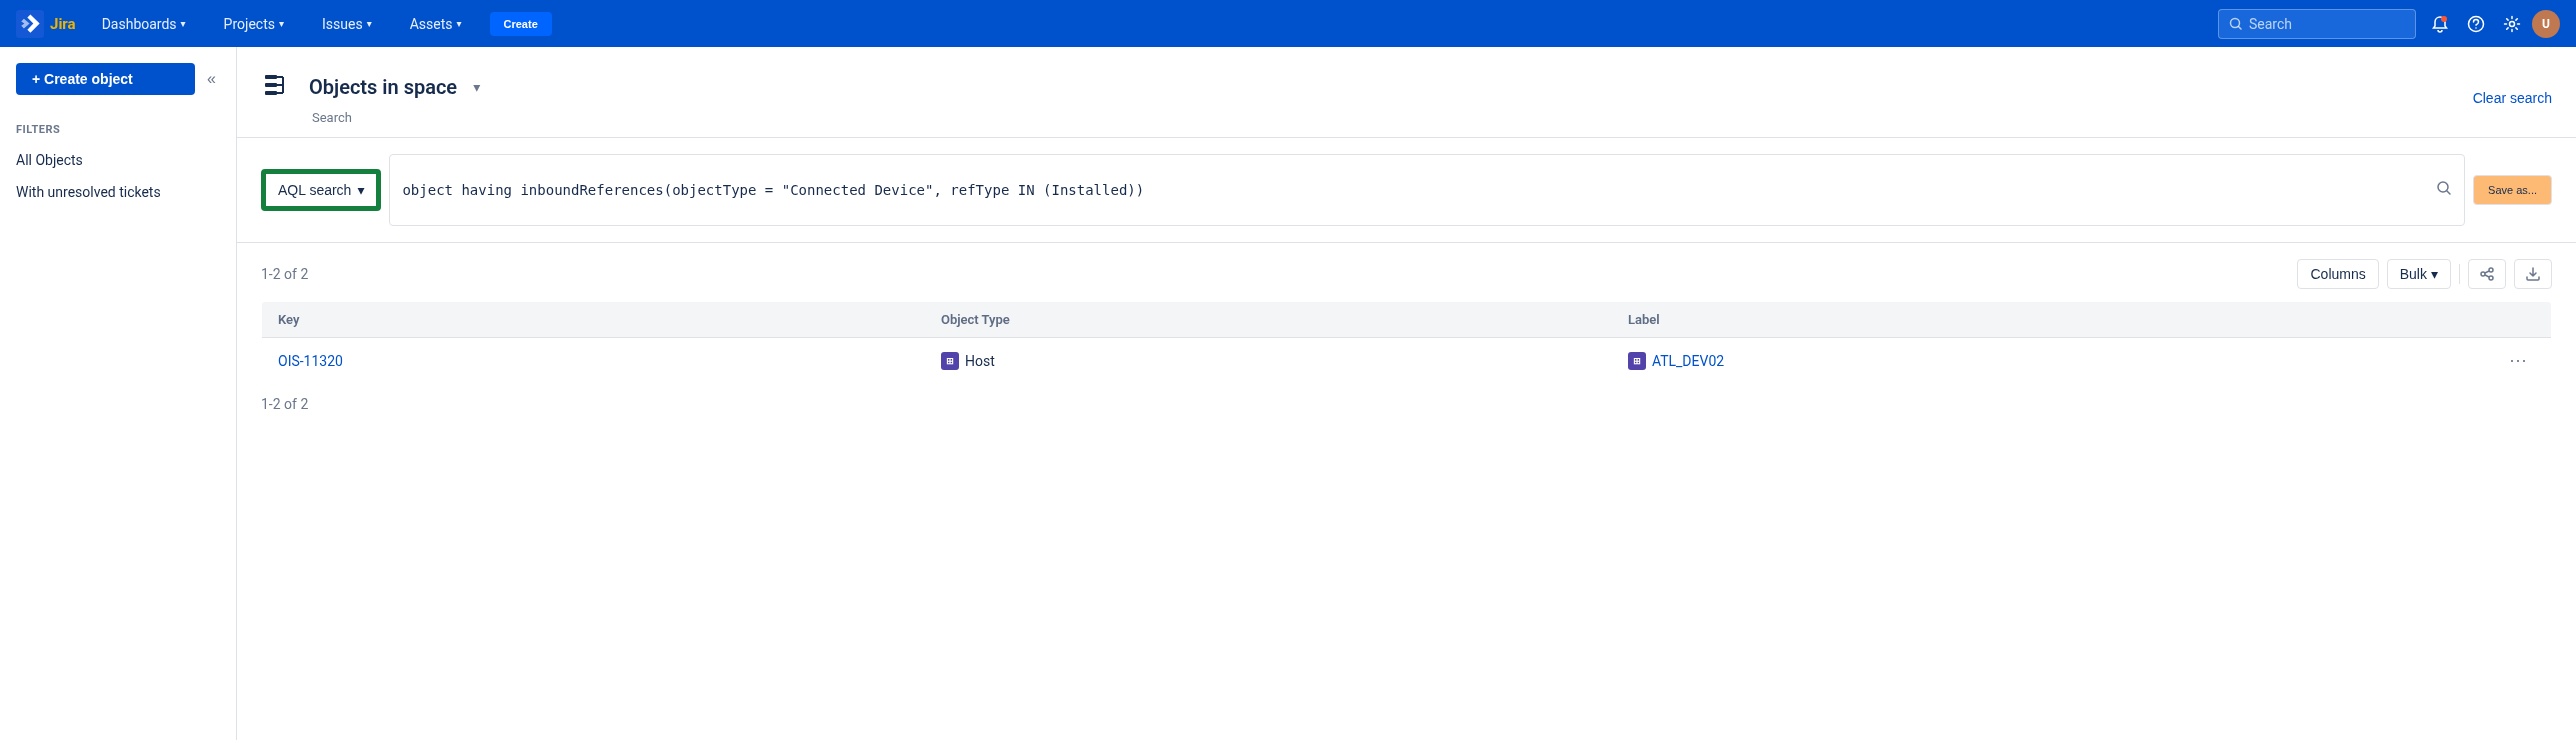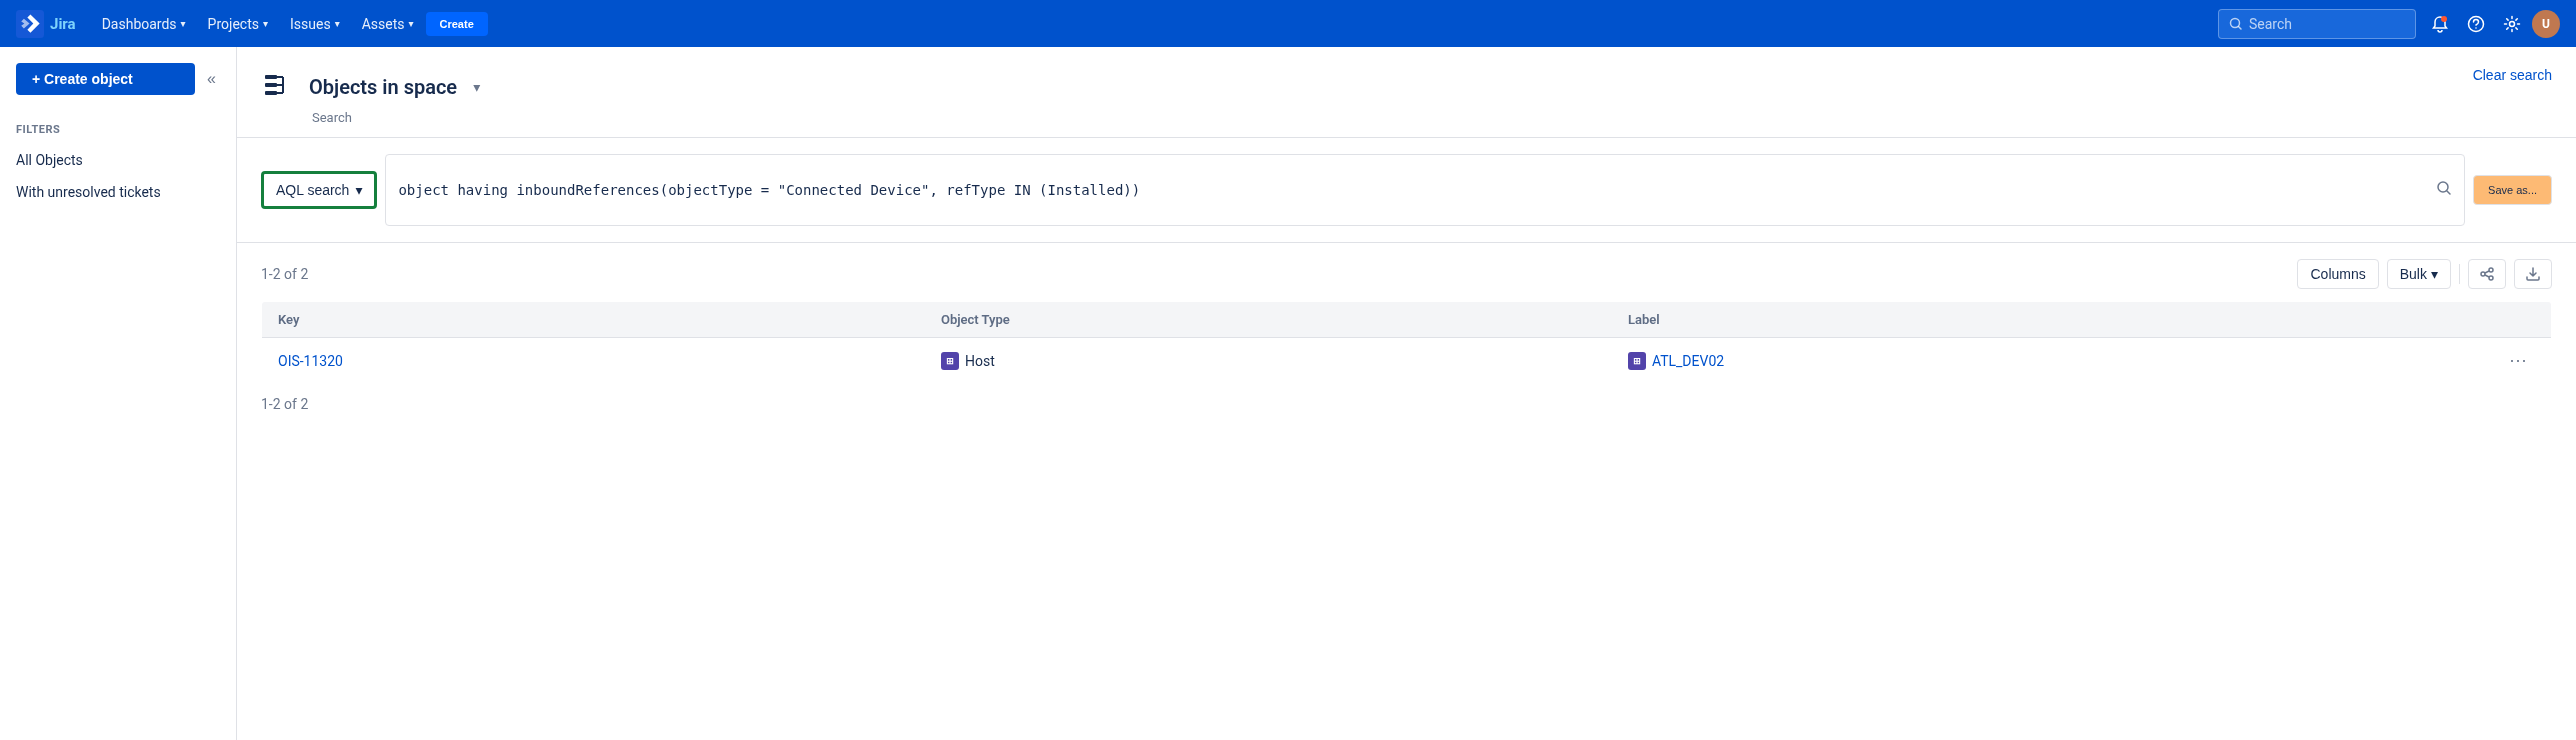--- a/index.html
+++ b/index.html
@@ -10,24 +10,24 @@
       background: #0052cc;
       height: 47px;
       display: flex;
       align-items: center;
       padding: 0 16px;
       gap: 8px;
       color: white;
     }
     .topnav-logo {
       display: flex; align-items: center; gap: 6px; margin-right: 8px;
-      font-weight: 700; font-size: 15px; color: #7dd3fc; text-decoration: none;
+      font-weight: 700; font-size: 15px; color: #eab308; text-decoration: none;
     }
     .topnav-logo svg { width: 28px; height: 28px; }
-    .topnav-nav { display: flex; align-items: center; gap: 2px; flex: 1; }
+    .topnav-nav { display: flex; align-items: center; gap: 18px; flex: 1; }
     .nav-item {
       color: rgba(255,255,255,0.9);
       padding: 6px 10px;
       border-radius: 4px;
       cursor: pointer;
       font-size: 14px;
       display: flex; align-items: center; gap: 4px;
       white-space: nowrap;
     }
     .nav-chevron { font-size: 10px; }
@@ -94,38 +94,38 @@
 
     
     .main { flex: 1; overflow: auto; background: white; }
 
     
     .page-header {
       background: white; padding: 20px 24px 0;
       border-bottom: 1px solid #dfe1e6;
     }
     .page-header-top {
-      display: flex; align-items: flex-start; justify-content: space-between;
+      display: flex; align-items: flex-end; justify-content: space-between;
       margin-bottom: 4px;
     }
     .page-title-area { display: flex; align-items: center; gap: 12px; }
     .page-icon { color: #172b4d; }
     .page-title { font-size: 20px; font-weight: 600; color: #172b4d; }
     .title-chevron { color: #6b778c; margin-left: 4px; cursor: pointer; }
     .page-subtitle { color: #6b778c; font-size: 13px; margin-left: 51px; padding-bottom: 12px; }
     .clear-search-btn {
       background: none; border: none; color: #0052cc; cursor: pointer;
       font-size: 14px; font-weight: 500;
     }
 
     
     .search-area { padding: 16px 24px; background: white; border-bottom: 1px solid #dfe1e6; }
     .search-row { display: flex; align-items: center; gap: 8px; }
     .aql-btn {
-      background: white; border: 3px solid #15803d; border-radius: 4px;
+      background: white; border: 5px solid #15803d; border-radius: 4px;
       padding: 8px 12px; font-size: 14px; cursor: pointer;
       display: flex; align-items: center; gap: 6px; white-space: nowrap;
       color: #172b4d; font-weight: 500;
     }
     .query-input-wrap {
       flex: 1; border: 1px solid #dfe1e6; border-radius: 4px;
       display: flex; align-items: center; padding: 25px 12px; gap: 8px;
       background: white;
     }
     .query-text { flex: 1; color: #172b4d; font-size: 14px; font-family: monospace; }

